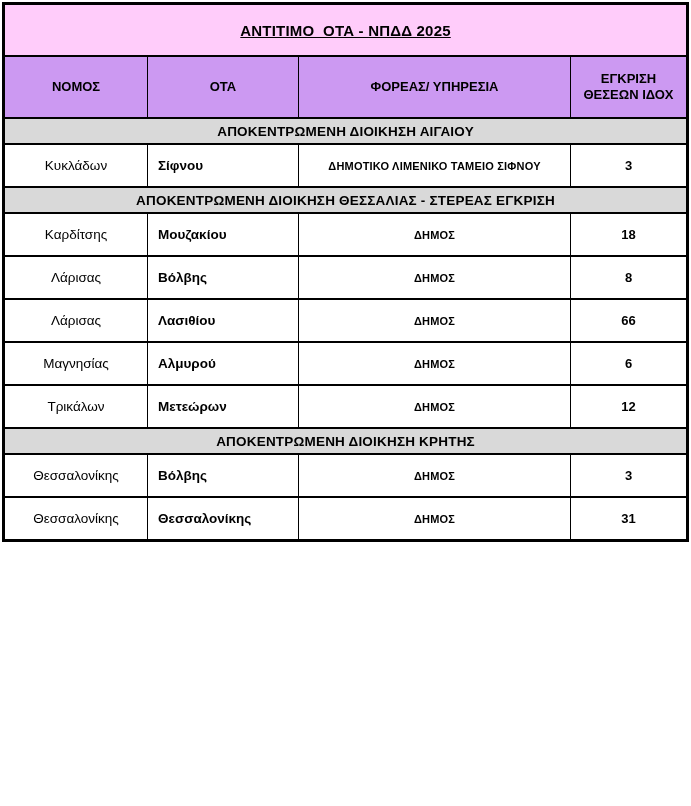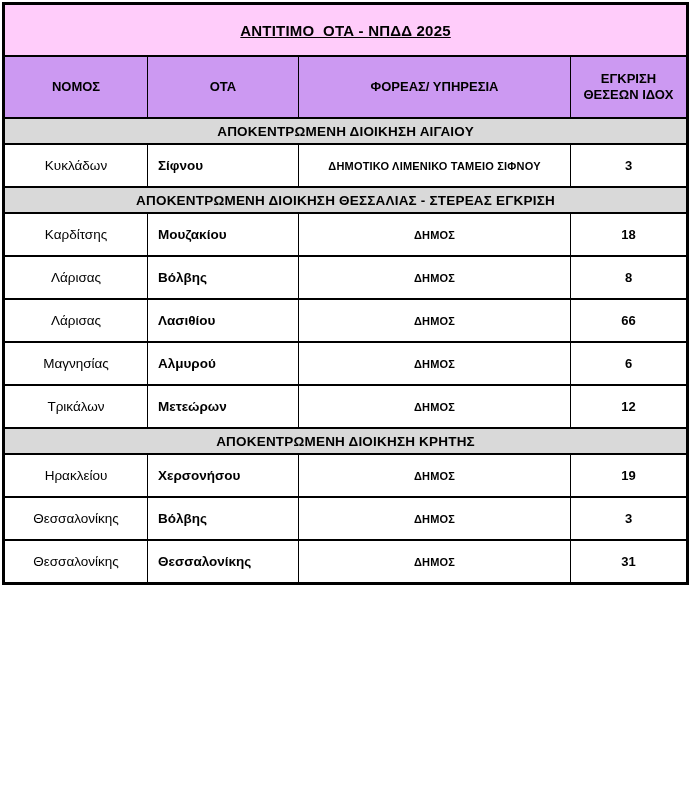--- a/index.html
+++ b/index.html
@@ -151,26 +151,20 @@
         <tr class="data-row">
           <td class="c0">Τρικάλων</td>
           <td class="c1">Μετεώρων</td>
           <td class="c2">ΔΗΜΟΣ</td>
           <td class="c3">12</td>
         </tr>
         <tr class="section-row">
           <td colspan="4">ΑΠΟΚΕΝΤΡΩΜΕΝΗ ΔΙΟΙΚΗΣΗ ΚΡΗΤΗΣ</td>
         </tr>
         <tr class="data-row">
-          <td class="c0">Ηρακλείου</td>
-          <td class="c1">Χερσονήσου</td>
-          <td class="c2">ΔΗΜΟΣ</td>
-          <td class="c3">19</td>
-        </tr>
-        <tr class="data-row">
           <td class="c0">Θεσσαλονίκης</td>
           <td class="c1">Βόλβης</td>
           <td class="c2">ΔΗΜΟΣ</td>
           <td class="c3">3</td>
         </tr>
         <tr class="data-row">
           <td class="c0">Θεσσαλονίκης</td>
           <td class="c1">Θεσσαλονίκης</td>
           <td class="c2">ΔΗΜΟΣ</td>
           <td class="c3">31</td>

